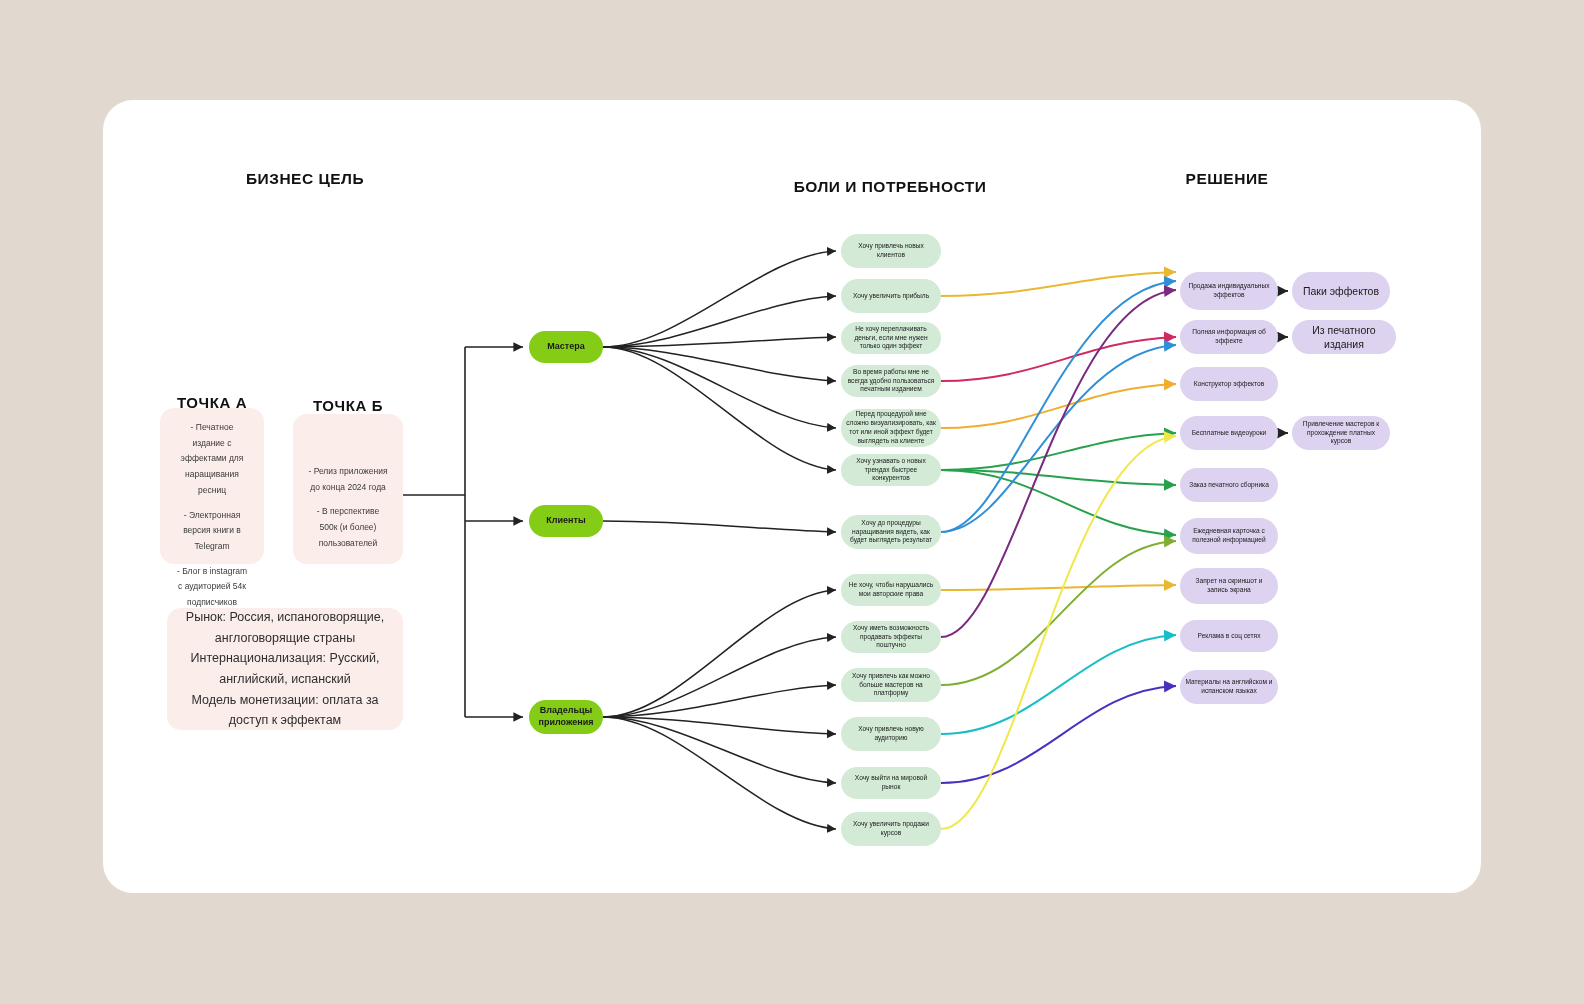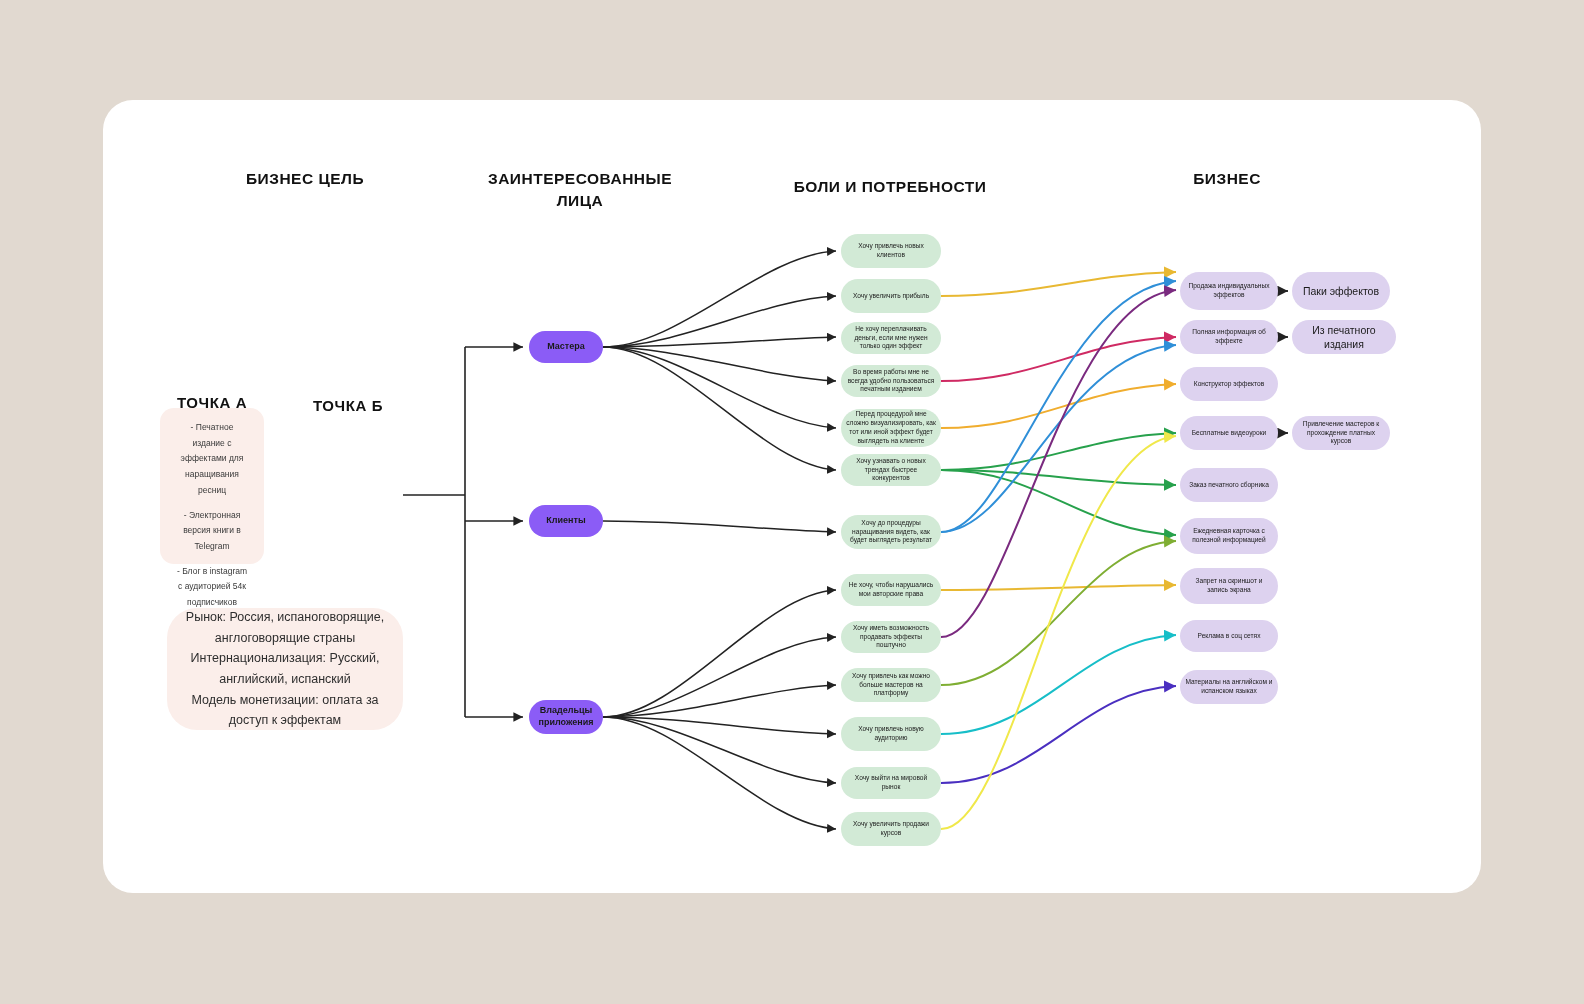--- a/index.html
+++ b/index.html
@@ -45,21 +45,21 @@
   .card-body div:last-child{margin-bottom:0;}
 
   .market{
     position:absolute;box-sizing:border-box;
     background:#fbeeea;border-radius:14px;
     display:flex;align-items:center;justify-content:center;
     text-align:center;font-size:12.5px;line-height:1.65;color:#2e2e2e;
     padding:14px 18px;
   }
 
-  .stake{background:#8b5cf6;font-size:9px;font-weight:bold;line-height:1.3;}
+  .stake{background:#84cc16;font-size:9px;font-weight:bold;line-height:1.3;}
   .pain{background:#d2ead6;font-size:6.6px;line-height:1.35;}
   .sol{background:#ddd2ef;font-size:6.6px;line-height:1.35;}
   .sol.big{font-size:10.5px;}
 </style>
 </head>
 <body>
 
 <div id="stage">
   <div id="canvas"></div>
 
@@ -148,41 +148,43 @@
     </g>
 
     <g fill="none" stroke="#222" stroke-width="1.8">
       <path d="M1278,291 L1288,291" marker-end="url(#ah-black)"></path>
       <path d="M1278,337 L1288,337" marker-end="url(#ah-black)"></path>
       <path d="M1278,433 L1288,433" marker-end="url(#ah-black)"></path>
     </g>
   </svg>
 
   <div class="col-head" style="left:205px;top:168px;width:200px;">БИЗНЕС ЦЕЛЬ</div>
-  <div class="col-head" style="left:480px;top:168px;width:200px;">
-    <div>ЗАИНТЕРЕСОВАННЫЕ</div>
-    <div>ЛИЦА</div>
-  </div>
   <div class="col-head" style="left:790px;top:168px;width:200px;margin-top:8px;">БОЛИ И ПОТРЕБНОСТИ</div>
-  <div class="col-head" style="left:1127px;top:168px;width:200px;">БИЗНЕС</div>
+  <div class="col-head" style="left:1127px;top:168px;width:200px;">РЕШЕНИЕ</div>
 
   <div class="card-title" style="left:160px;top:394px;width:104px;">ТОЧКА А</div>
   <div class="card" style="left:160px;top:408px;width:104px;height:156px;">
     <div class="card-body">
       <div>- Печатное издание с эффектами для наращивания ресниц</div>
       <div>- Электронная версия книги в Telegram</div>
       <div>- Блог в instagram с аудиторией 54к подписчиков</div>
       <div>- Онлайн и оффлайн курсы для лешмейкеров</div>
       <div>- Приложение-референс (AB money)</div>
     </div>
   </div>
 
   <div class="card-title" style="left:293px;top:397px;width:110px;">ТОЧКА Б</div>
-
-  <div class="market" style="left:167px;top:608px;width:236px;height:122px;border-radius:30px;" id="market-box">Рынок: Россия, испаноговорящие, англоговорящие страны<br>Интернационализация: Русский, английский, испанский<br>Модель монетизации: оплата за доступ к эффектам</div>
+  <div class="card" style="left:293px;top:414px;width:110px;height:150px;">
+    <div class="card-body" style="padding-top:50px;">
+      <div>- Релиз приложения до конца 2024 года</div>
+      <div>- В перспективе 500к (и более) пользователей</div>
+    </div>
+  </div>
+
+  <div class="market" style="left:167px;top:608px;width:236px;height:122px;" id="market-box">Рынок: Россия, испаноговорящие, англоговорящие страны<br>Интернационализация: Русский, английский, испанский<br>Модель монетизации: оплата за доступ к эффектам</div>
 
   <div class="node stake" style="left:529px;top:331px;width:74px;height:32px;">Мастера</div>
   <div class="node stake" style="left:529px;top:505px;width:74px;height:32px;">Клиенты</div>
   <div class="node stake" style="left:529px;top:700px;width:74px;height:34px;">
     <div>
       <div>Владельцы</div>
       <div>приложения</div>
     </div>
   </div>
 

